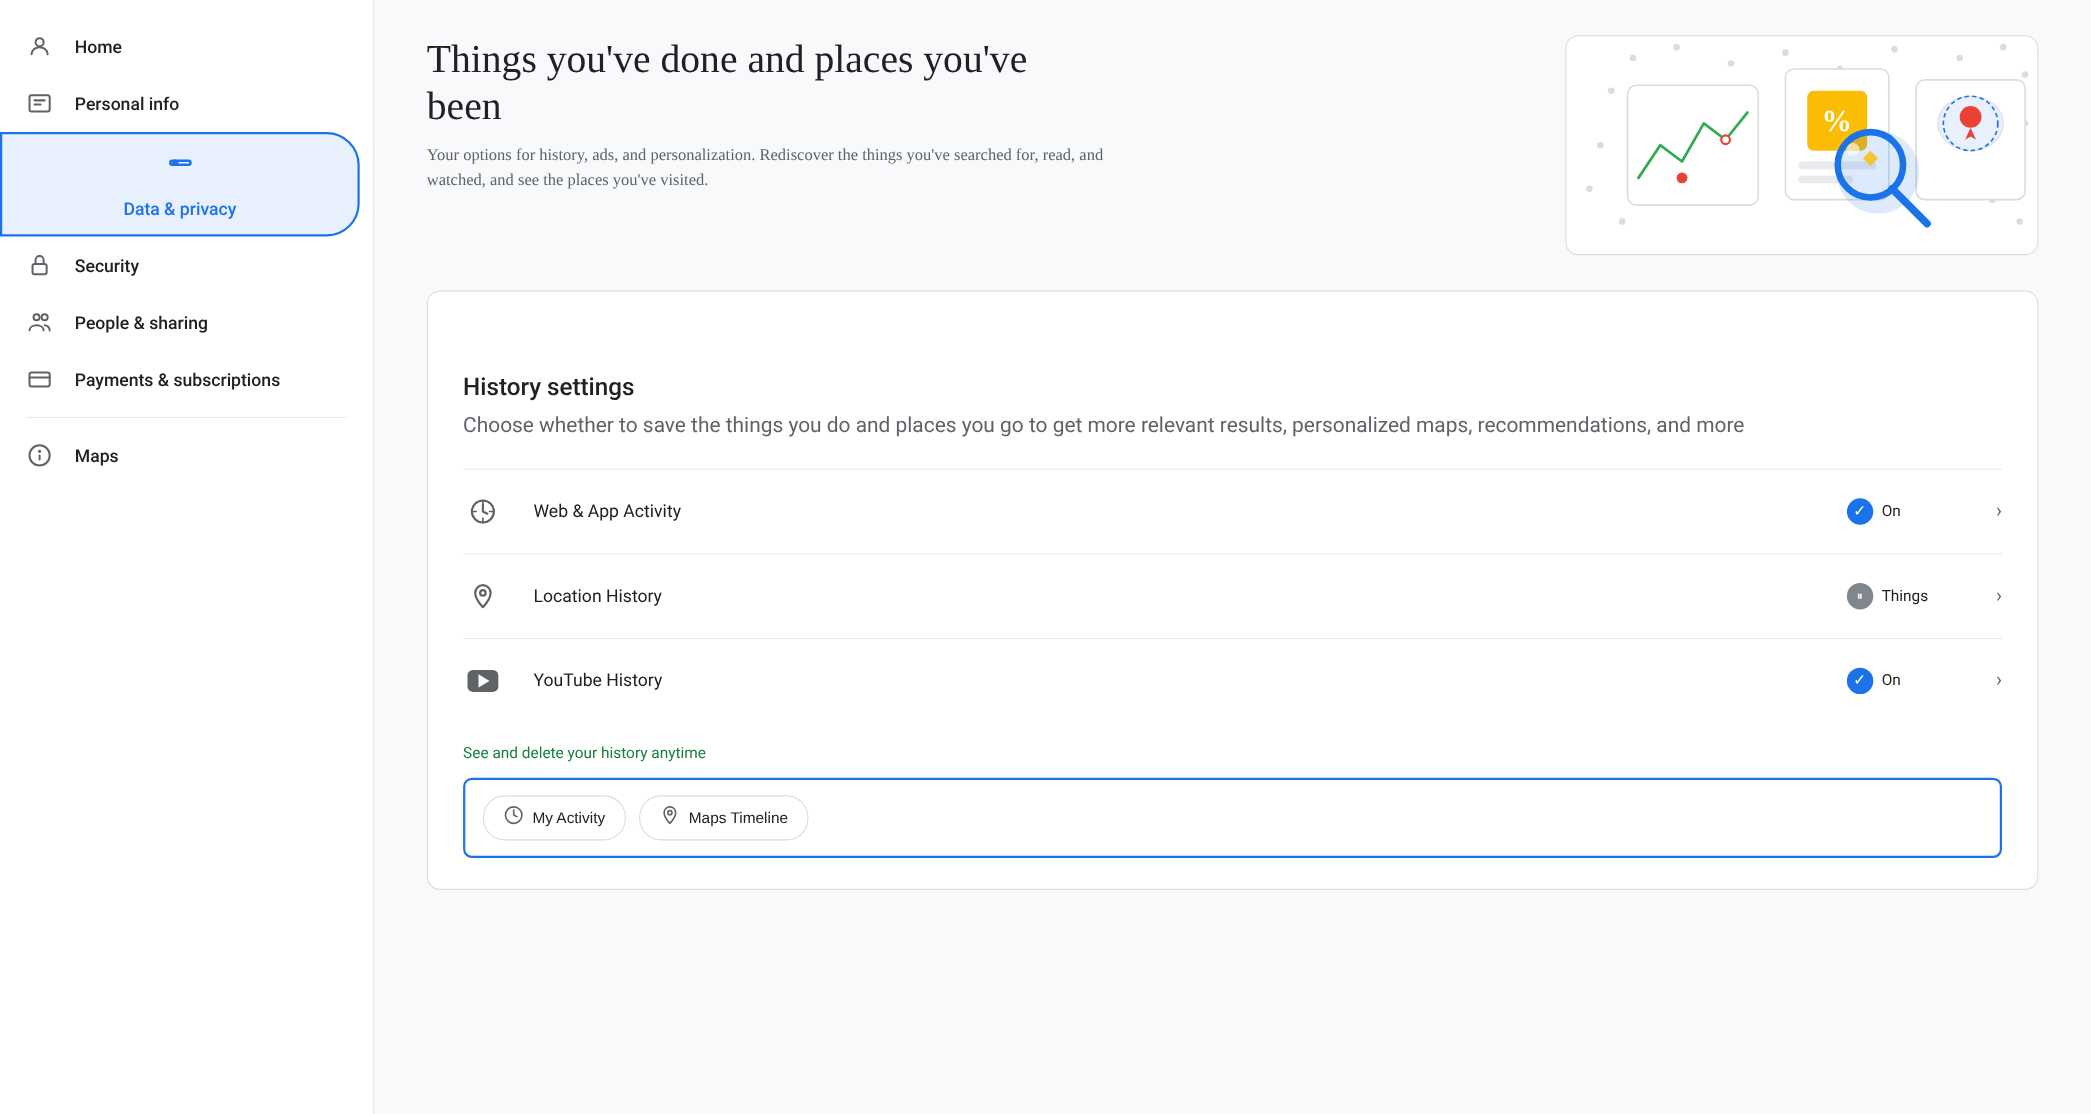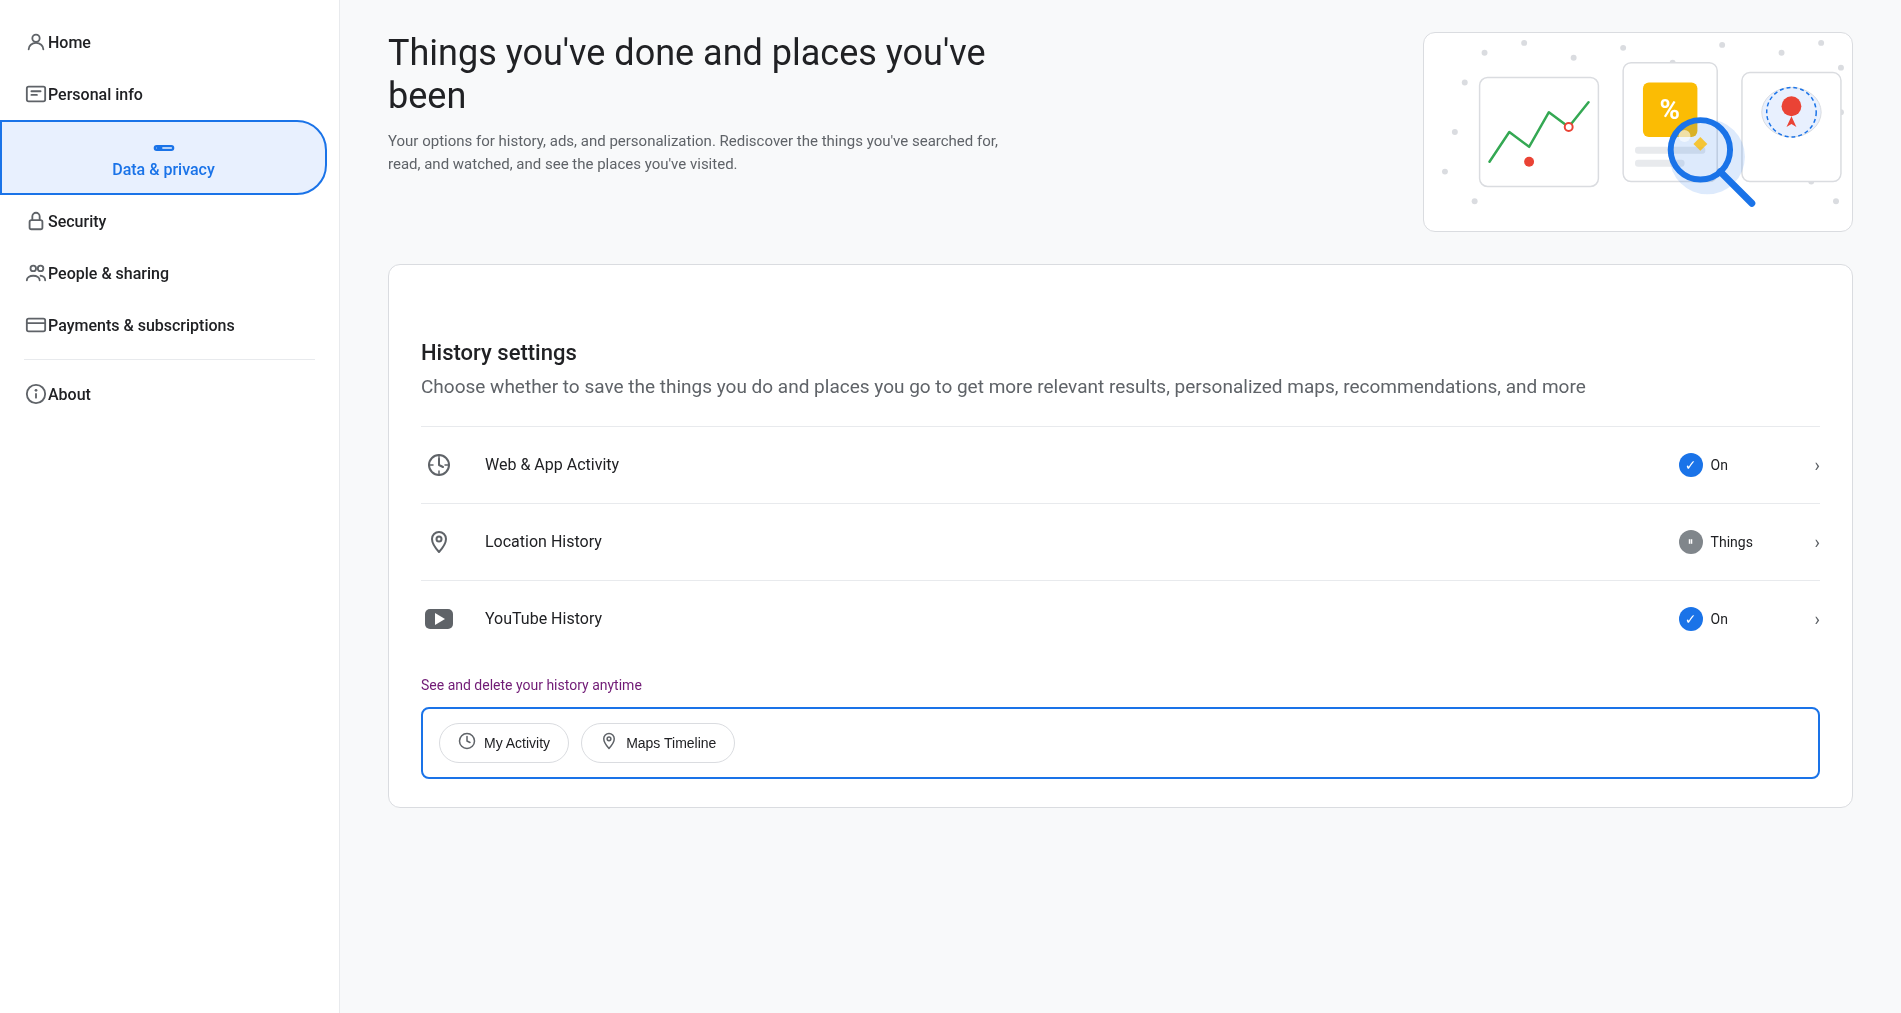--- a/index.html
+++ b/index.html
@@ -19,20 +19,21 @@
       padding: 16px 0;
       border-right: 1px solid #e8eaed;
     }
     .sidebar-item {
       display: flex;
       align-items: center;
       padding: 14px 24px;
       cursor: pointer;
       border-radius: 0 30px 30px 0;
       margin-right: 12px;
+      gap: 20px;
       font-size: 16px;
       font-weight: 500;
       color: #202124;
       transition: background 0.15s;
     }
     .sidebar-item.active {
       background: #e8f0fe;
       color: #1a73e8;
       border: 2.5px solid #1a73e8;
       flex-direction: column;
@@ -58,20 +59,21 @@
       padding: 32px 48px;
       background: #f8f9fa;
       overflow-y: auto;
     }
 
     .page-header {
       display: flex;
       align-items: flex-start;
       justify-content: space-between;
       margin-bottom: 32px;
+      font-family: Liberation Serif, serif;
     }
     .page-header-text h1 {
       font-size: 36px;
       font-weight: 400;
       color: #202124;
       line-height: 1.2;
       max-width: 600px;
     }
     .page-header-text p {
       font-size: 15px;
@@ -171,21 +173,21 @@
       flex-shrink: 0;
     }
     .row-chevron {
       color: #5f6368;
       font-size: 18px;
       margin-left: 16px;
     }
 
     .see-delete-text {
       font-size: 14px;
-      color: #701a75;
+      color: #15803d;
       margin-top: 20px;
       margin-bottom: 14px;
     }
 
     .quick-links {
       display: flex;
       gap: 12px;
       flex-wrap: wrap;
       border: 2.5px solid #1a73e8;
       border-radius: 8px;
@@ -296,21 +298,21 @@
   <hr class="sidebar-divider">
 
   <div class="sidebar-item">
     <span class="icon">
       <svg width="22" height="22" viewBox="0 0 24 24" fill="none" stroke="#5f6368" stroke-width="2" stroke-linecap="round" stroke-linejoin="round">
         <circle cx="12" cy="12" r="10"></circle>
           <line x1="12" y1="8" x2="12" y2="8" stroke-width="3" stroke-linecap="round"></line>
           <line x1="12" y1="12" x2="12" y2="16"></line>
       </svg>
     </span>
-    <span>About</span>
+    <span>Maps</span>
   </div>
 </nav>
 
 <main class="main">
 
   <div class="page-header">
     <div class="page-header-text">
       <h1>Things you've done and places you've been</h1>
       <p>Your options for history, ads, and personalization. Rediscover the things you've searched for, read, and watched, and see the places you've visited.</p>
     </div>

